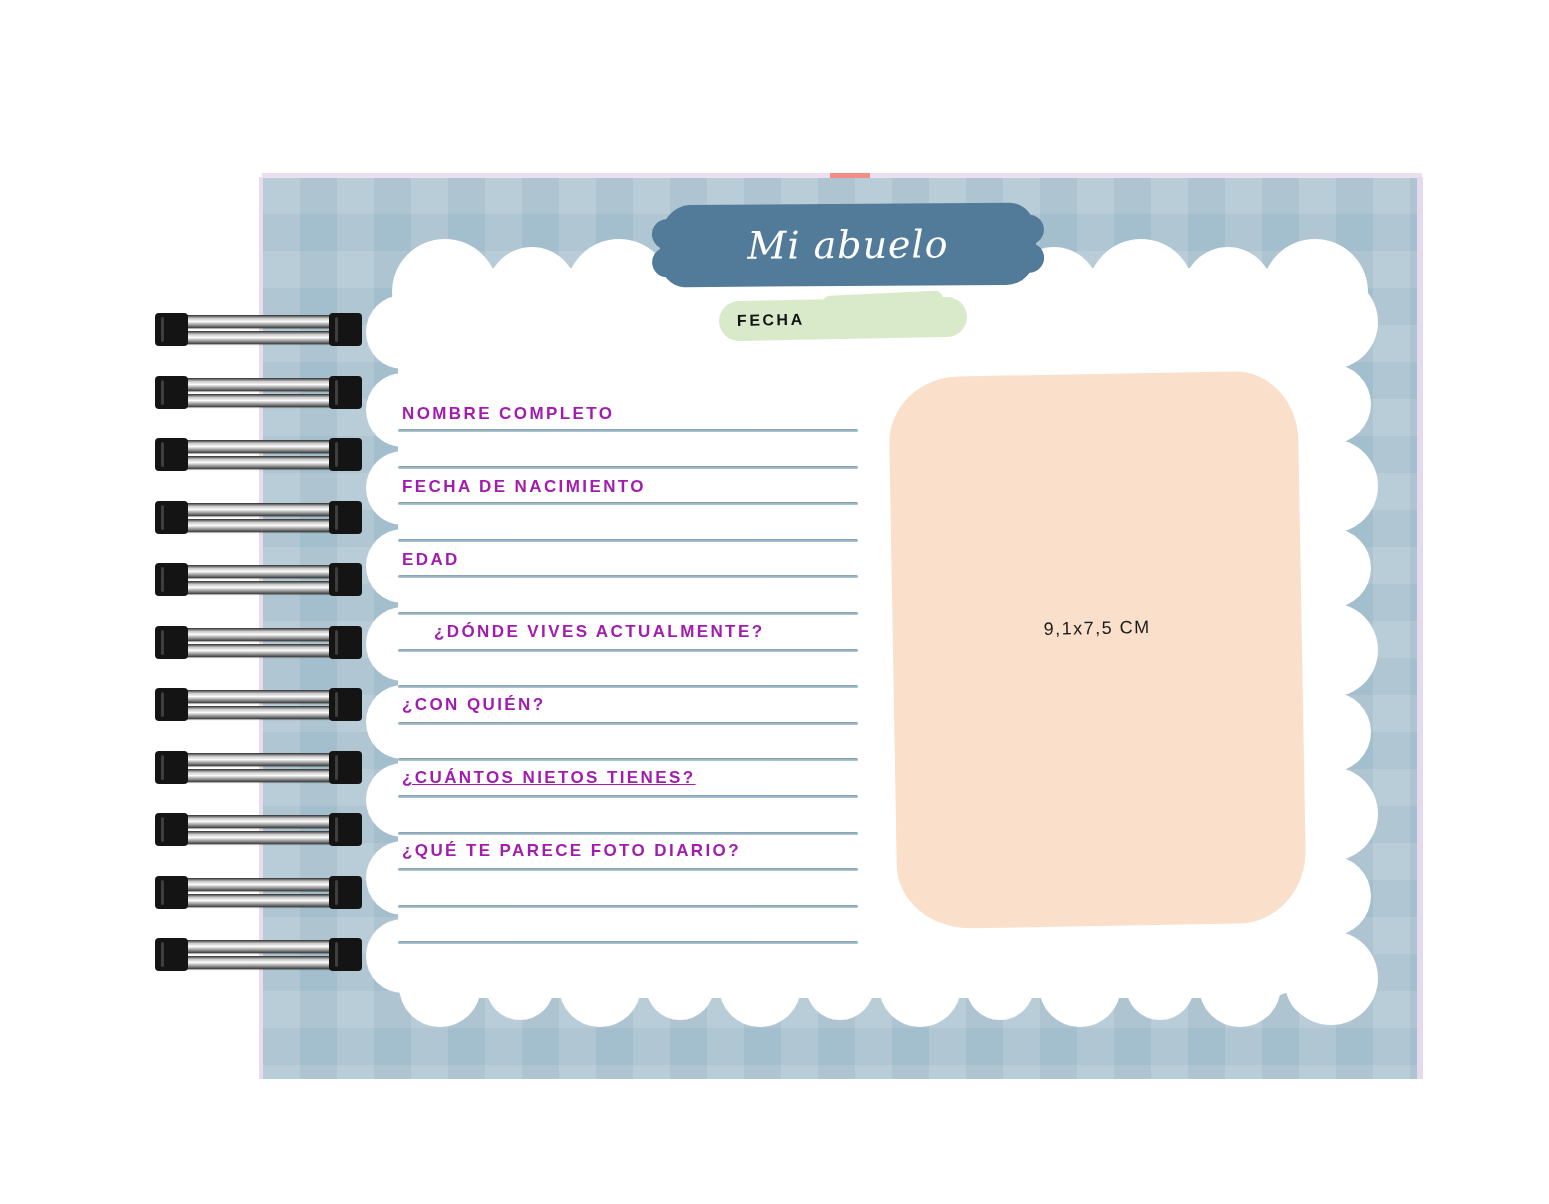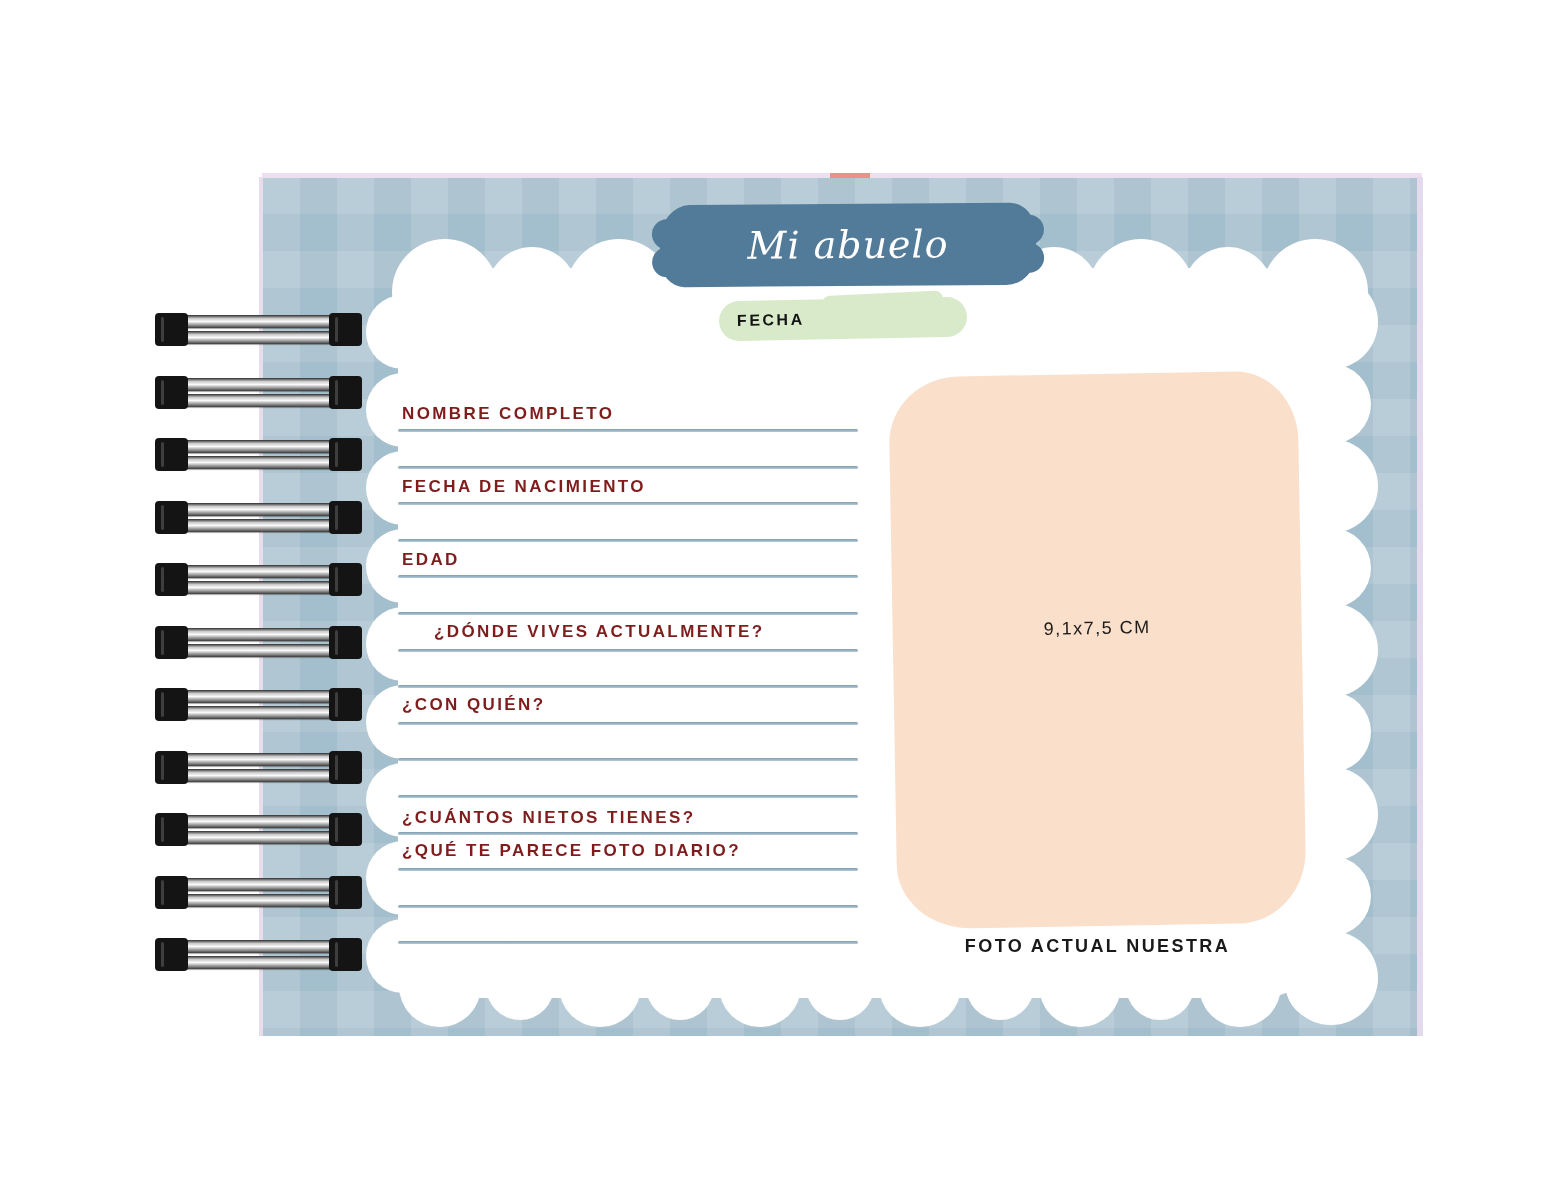--- a/index.html
+++ b/index.html
@@ -1,16 +1,16 @@
 <!DOCTYPE html>
 <html><head>
 <meta charset="utf-8">
 <style>
   html,body{margin:0;padding:0;background:#ffffff;}
-  .viewport{position:relative;width:1549px;height:1036px;overflow:hidden;
+  .viewport{position:relative;width:1549px;height:1204px;overflow:hidden;
             font-family:"Liberation Sans",sans-serif;background:#ffffff;}
 
   
   .cover{position:absolute;left:263px;top:177px;width:1157px;height:902px;
          background-color:#9cb9c8;
          background-image:
            linear-gradient(90deg, rgba(255,255,255,0.17) 0 37px, rgba(255,255,255,0.03) 37px 74px),
            linear-gradient(180deg, rgba(255,255,255,0.15) 0 37px, rgba(255,255,255,0.04) 37px 74px);
          background-size:74px 74px;z-index:1;}
   .edge-top{position:absolute;left:262px;top:173px;width:1160px;height:5px;background:#ecdff0;z-index:2;}
@@ -36,21 +36,21 @@
   
   .fecha-pill{position:absolute;left:719px;top:299px;width:248px;height:40px;background:#d8eaca;
               border-radius:22px;transform:rotate(-1.1deg);z-index:10;display:flex;align-items:center;}
   .fecha-pill::before{content:"";position:absolute;right:24px;top:-5px;width:120px;height:14px;
               background:#d8eaca;border-radius:8px;transform:rotate(-1.5deg);}
   .fecha-label{margin-left:18px;font-size:16px;font-weight:700;letter-spacing:2.5px;color:#141414;}
 
   
   .ruled-line{position:absolute;left:398px;width:460px;height:3px;
               background:linear-gradient(180deg,#7d9db0 0%,#b6cbd5 100%);z-index:10;border-radius:2px;}
-  .field-label{position:absolute;left:402px;z-index:11;color:#7f1d1d;font-size:17px;font-weight:600;
+  .field-label{position:absolute;left:402px;z-index:11;color:#a21caf;font-size:17px;font-weight:600;
                letter-spacing:2.4px;white-space:nowrap;}
 
   
   .photo{position:absolute;left:893px;top:374px;width:409px;height:552px;background:#fadfcb;
          border-radius:70px 62px 68px 74px / 66px 70px 72px 64px;z-index:10;transform:rotate(-1deg);}
   .photo-size{position:absolute;left:0;top:244px;width:100%;text-align:center;
               font-size:18px;letter-spacing:1.5px;color:#1c1c1c;font-weight:500;}
   .photo-caption{position:absolute;left:893px;top:936px;width:409px;text-align:center;z-index:11;
                  font-size:18px;font-weight:600;letter-spacing:2.4px;color:#191919;white-space:nowrap;}
 
@@ -131,27 +131,26 @@
 
   <div class="fecha-pill">
     <span class="fecha-label">FECHA</span>
   </div>
 
   <div class="field-label" style="top:404px;">NOMBRE COMPLETO</div>
   <div class="field-label" style="top:477px;">FECHA DE NACIMIENTO</div>
   <div class="field-label" style="top:550px;">EDAD</div>
   <div class="field-label" style="top:622px;margin-left:32px;">¿DÓNDE VIVES ACTUALMENTE?</div>
   <div class="field-label" style="top:695px;">¿CON QUIÉN?</div>
-  <div class="field-label" style="top:808px;">¿CUÁNTOS NIETOS TIENES?</div>
+  <div class="field-label" style="top:768px;text-decoration:underline;">¿CUÁNTOS NIETOS TIENES?</div>
   <div class="field-label" style="top:841px;">¿QUÉ TE PARECE FOTO DIARIO?</div>
 
   <div class="photo">
     <div class="photo-size">9,1x7,5 CM</div>
   </div>
-  <div class="photo-caption">FOTO ACTUAL NUESTRA</div>
 
   <div id="rings">
       <div class="ring" style="top: 313px;">
         <div class="bar bar-t"></div>
         <div class="bar bar-b"></div>
         <div class="cap cap-l"></div>
         <div class="cap cap-r"></div>
       </div>
       <div class="ring" style="top: 376px;">
         <div class="bar bar-t"></div>

